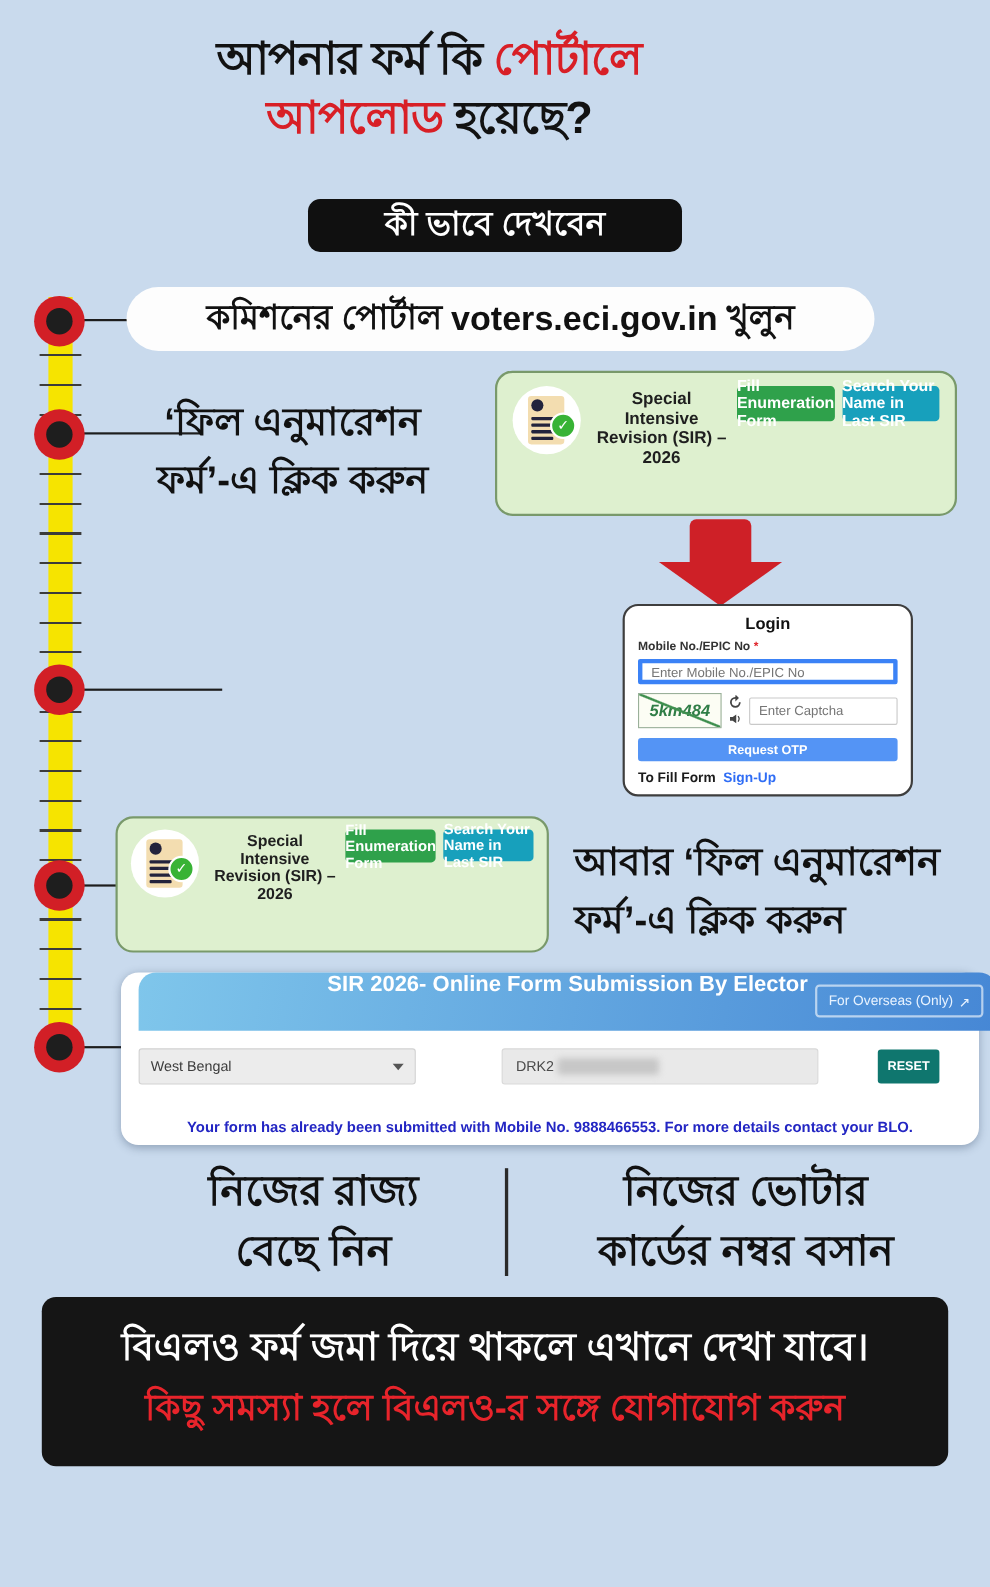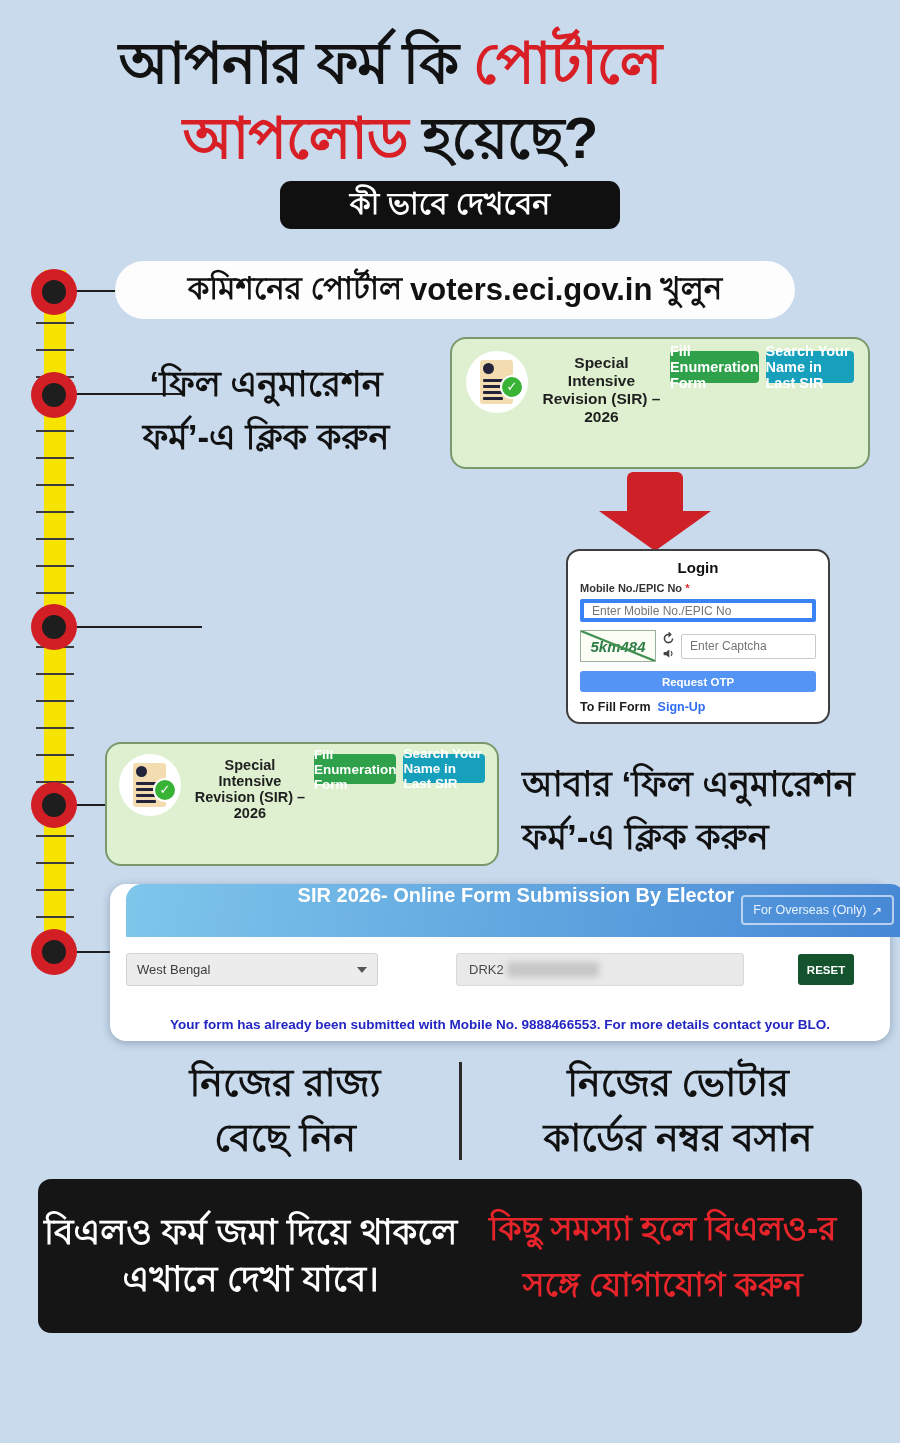--- a/index.html
+++ b/index.html
@@ -1,20 +1,20 @@
 <!DOCTYPE html>
 <html><head>
 <meta charset="utf-8">
 <style>
   html,body{margin:0;padding:0}
   .canvas{position:relative;width:900px;height:1443px;background:#c9daed;overflow:hidden;
           font-family:"Liberation Sans","DejaVu Sans",sans-serif;}
   .abs{position:absolute}
   
-  .title{left:0;top:26px;width:780px;text-align:center;font-weight:700;font-size:57px;line-height:1.32;color:#121212;letter-spacing:-1px}
+  .title{left:0;top:26px;width:780px;text-align:center;font-weight:700;font-size:41px;line-height:1.32;color:#121212;letter-spacing:-1px}
   .red{color:#d81f26}
   .sub-pill{left:280px;top:181px;width:340px;height:48px;background:#101010;border-radius:11px;
             color:#fff;font-size:30px;font-weight:700;display:flex;align-items:center;justify-content:center}
   
   .tl-yellow{left:44px;top:270px;width:22px;height:666px;background:#f6e400}
   .tl-ticks{left:36px;top:270px;width:38px;height:668px;
             background:repeating-linear-gradient(180deg,rgba(0,0,0,0) 0 25px,#3b3b3b 25px 27px)}
   .dot{width:46px;height:46px;border-radius:50%;background:#d21f26}
   .dot::after{content:"";position:absolute;left:11px;top:11px;width:24px;height:24px;border-radius:50%;background:#1e1e1e}
   .conn{height:2px;background:#1d1d1d}
@@ -73,29 +73,29 @@
   .sub-head-title{color:#fff;font-weight:700;font-size:20px}
   .overseas{position:absolute;right:12px;top:11px;height:30px;padding:0 10px;border:2px solid rgba(255,255,255,.6);
             border-radius:4px;color:#e8f3ff;font-size:12.5px;display:flex;align-items:center;gap:5px;box-sizing:border-box}
   .state-select{position:absolute;left:16px;top:69px;width:252px;height:33px;background:#ececec;border:1px solid #d2d2d2;
                 border-radius:3px;box-sizing:border-box;display:flex;align-items:center;justify-content:space-between;
                 padding:0 10px;font-size:13px;color:#3c3c3c}
   .chev{width:0;height:0;border-left:5px solid transparent;border-right:5px solid transparent;border-top:6px solid #555}
   .epic-input{position:absolute;left:346px;top:69px;width:288px;height:33px;background:#e9e9e9;border:1px solid #d9d9d9;
               border-radius:3px;box-sizing:border-box;display:flex;align-items:center;padding:0 12px;font-size:13px;color:#4a4a4a}
   .blurred{display:inline-block;width:92px;height:15px;background:#c6c6c6;border-radius:2px;margin-left:3px;filter:blur(3px)}
-  .reset-btn{position:absolute;right:36px;top:70px;width:56px;height:31px;background:#14532d;border:none;border-radius:3px;
+  .reset-btn{position:absolute;right:36px;top:70px;width:56px;height:31px;background:#0f766e;border:none;border-radius:3px;
              color:#fff;font-weight:700;font-size:11.5px;display:flex;align-items:center;justify-content:center}
   .sub-status{position:absolute;left:0;bottom:9px;width:100%;text-align:center;color:#2326c3;font-size:13.5px;font-weight:700}
   
   .label-block{font-weight:700;color:#111;font-size:38px;line-height:1.45;text-align:center}
   .v-divider{left:459px;top:1062px;width:3px;height:98px;background:#2a2a2a}
   
   .notice{left:38px;top:1179px;width:824px;height:154px;background:#151515;border-radius:13px;
-          display:flex;flex-direction:row;align-items:center;justify-content:center;text-align:center}
+          display:flex;flex-direction:column;align-items:center;justify-content:center;text-align:center}
   .notice .w{color:#fff;font-size:35px;font-weight:700;line-height:1.34}
   .notice .r{color:#e8242b;font-size:33px;font-weight:700;margin-top:6px}
   
   .footer{left:0;top:1372px;width:900px;height:71px;background:#f2f2f2;
           display:flex;align-items:baseline;justify-content:center;gap:1px;padding-top:6px;box-sizing:border-box}
   .logo-bn{color:#e01b22;font-size:46px;font-weight:700;line-height:60px}
   .logo-com{color:#58595b;font-size:38px;font-weight:700}
 </style>
 </head>
 <body>

